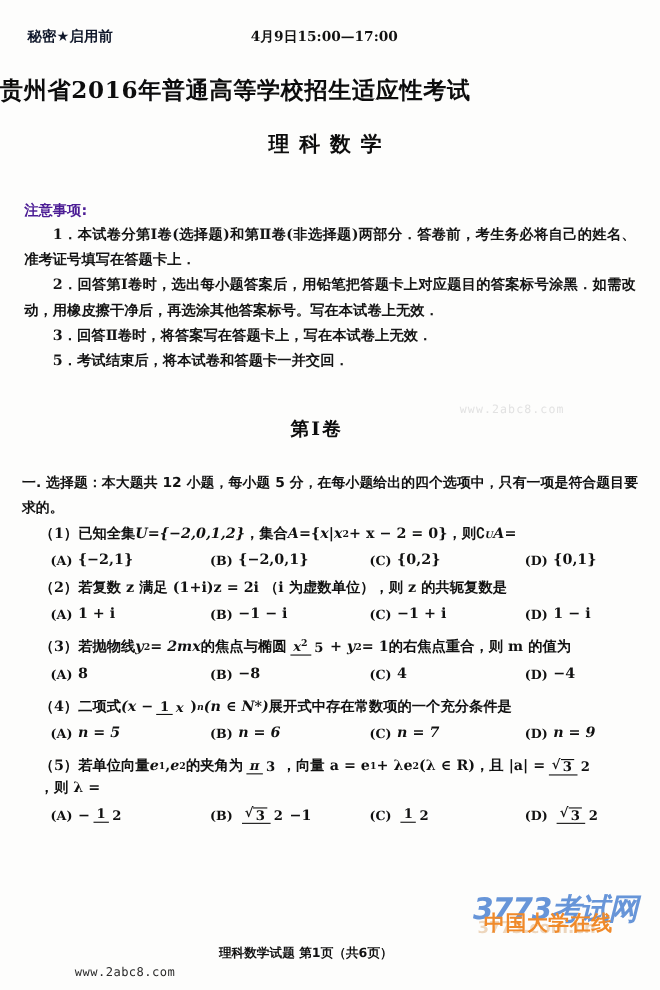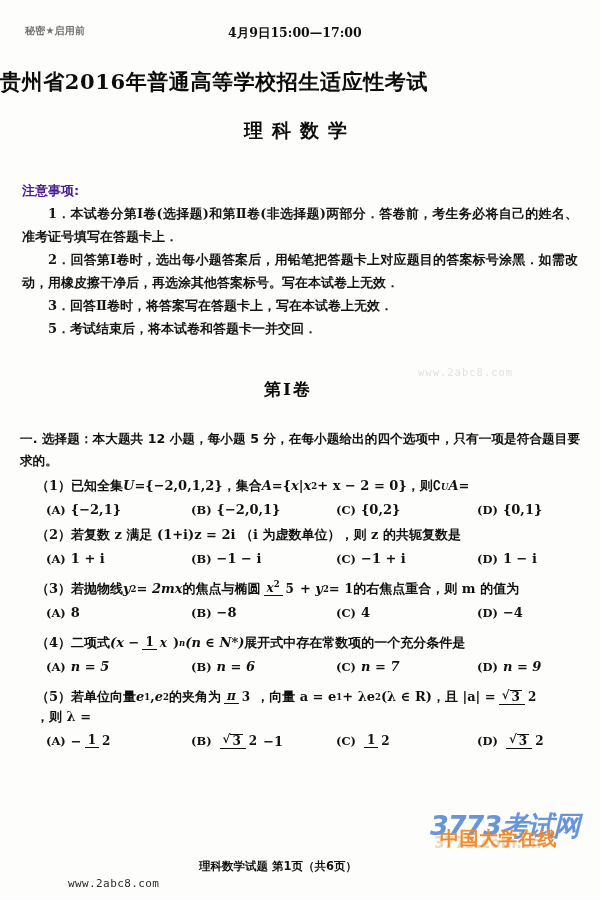--- a/index.html
+++ b/index.html
@@ -31,23 +31,23 @@
     left: 0;
     width: 600px;
     height: 20px;
   }
   .secret-label {
     position: absolute;
     left: 25px;
     top: 0;
     font-family: "DejaVu Sans", "Liberation Sans", sans-serif;
     font-weight: bold;
-    font-size: 10px;
+    font-size: 13px;
     letter-spacing: 0.2px;
-    color: #737373;
+    color: #0f172a;
   }
   .exam-time {
     position: absolute;
     left: 228px;
     top: 1px;
     font-family: "DejaVu Serif", "Liberation Serif", serif;
     font-weight: bold;
     font-size: 12.5px;
     color: #111;
   }
@@ -207,21 +207,21 @@
     display: inline-flex;
     align-items: flex-start;
     line-height: 1;
   }
   .sqrt .rad { font-size: 12px; }
   .sqrt .rand {
     border-top: 1.1px solid #111;
     padding: 0 2px;
     margin-top: 1px;
   }
-  .brace-set { letter-spacing: 0; }
+  .brace-set { letter-spacing: 0; font-style: italic; }
   .q-spacer-sm { height: 6px; }
   .q-spacer-md { height: 11px; }
 
   
   .compl {
     display: inline-flex;
     align-items: baseline;
     font-weight: bold;
   }
 

